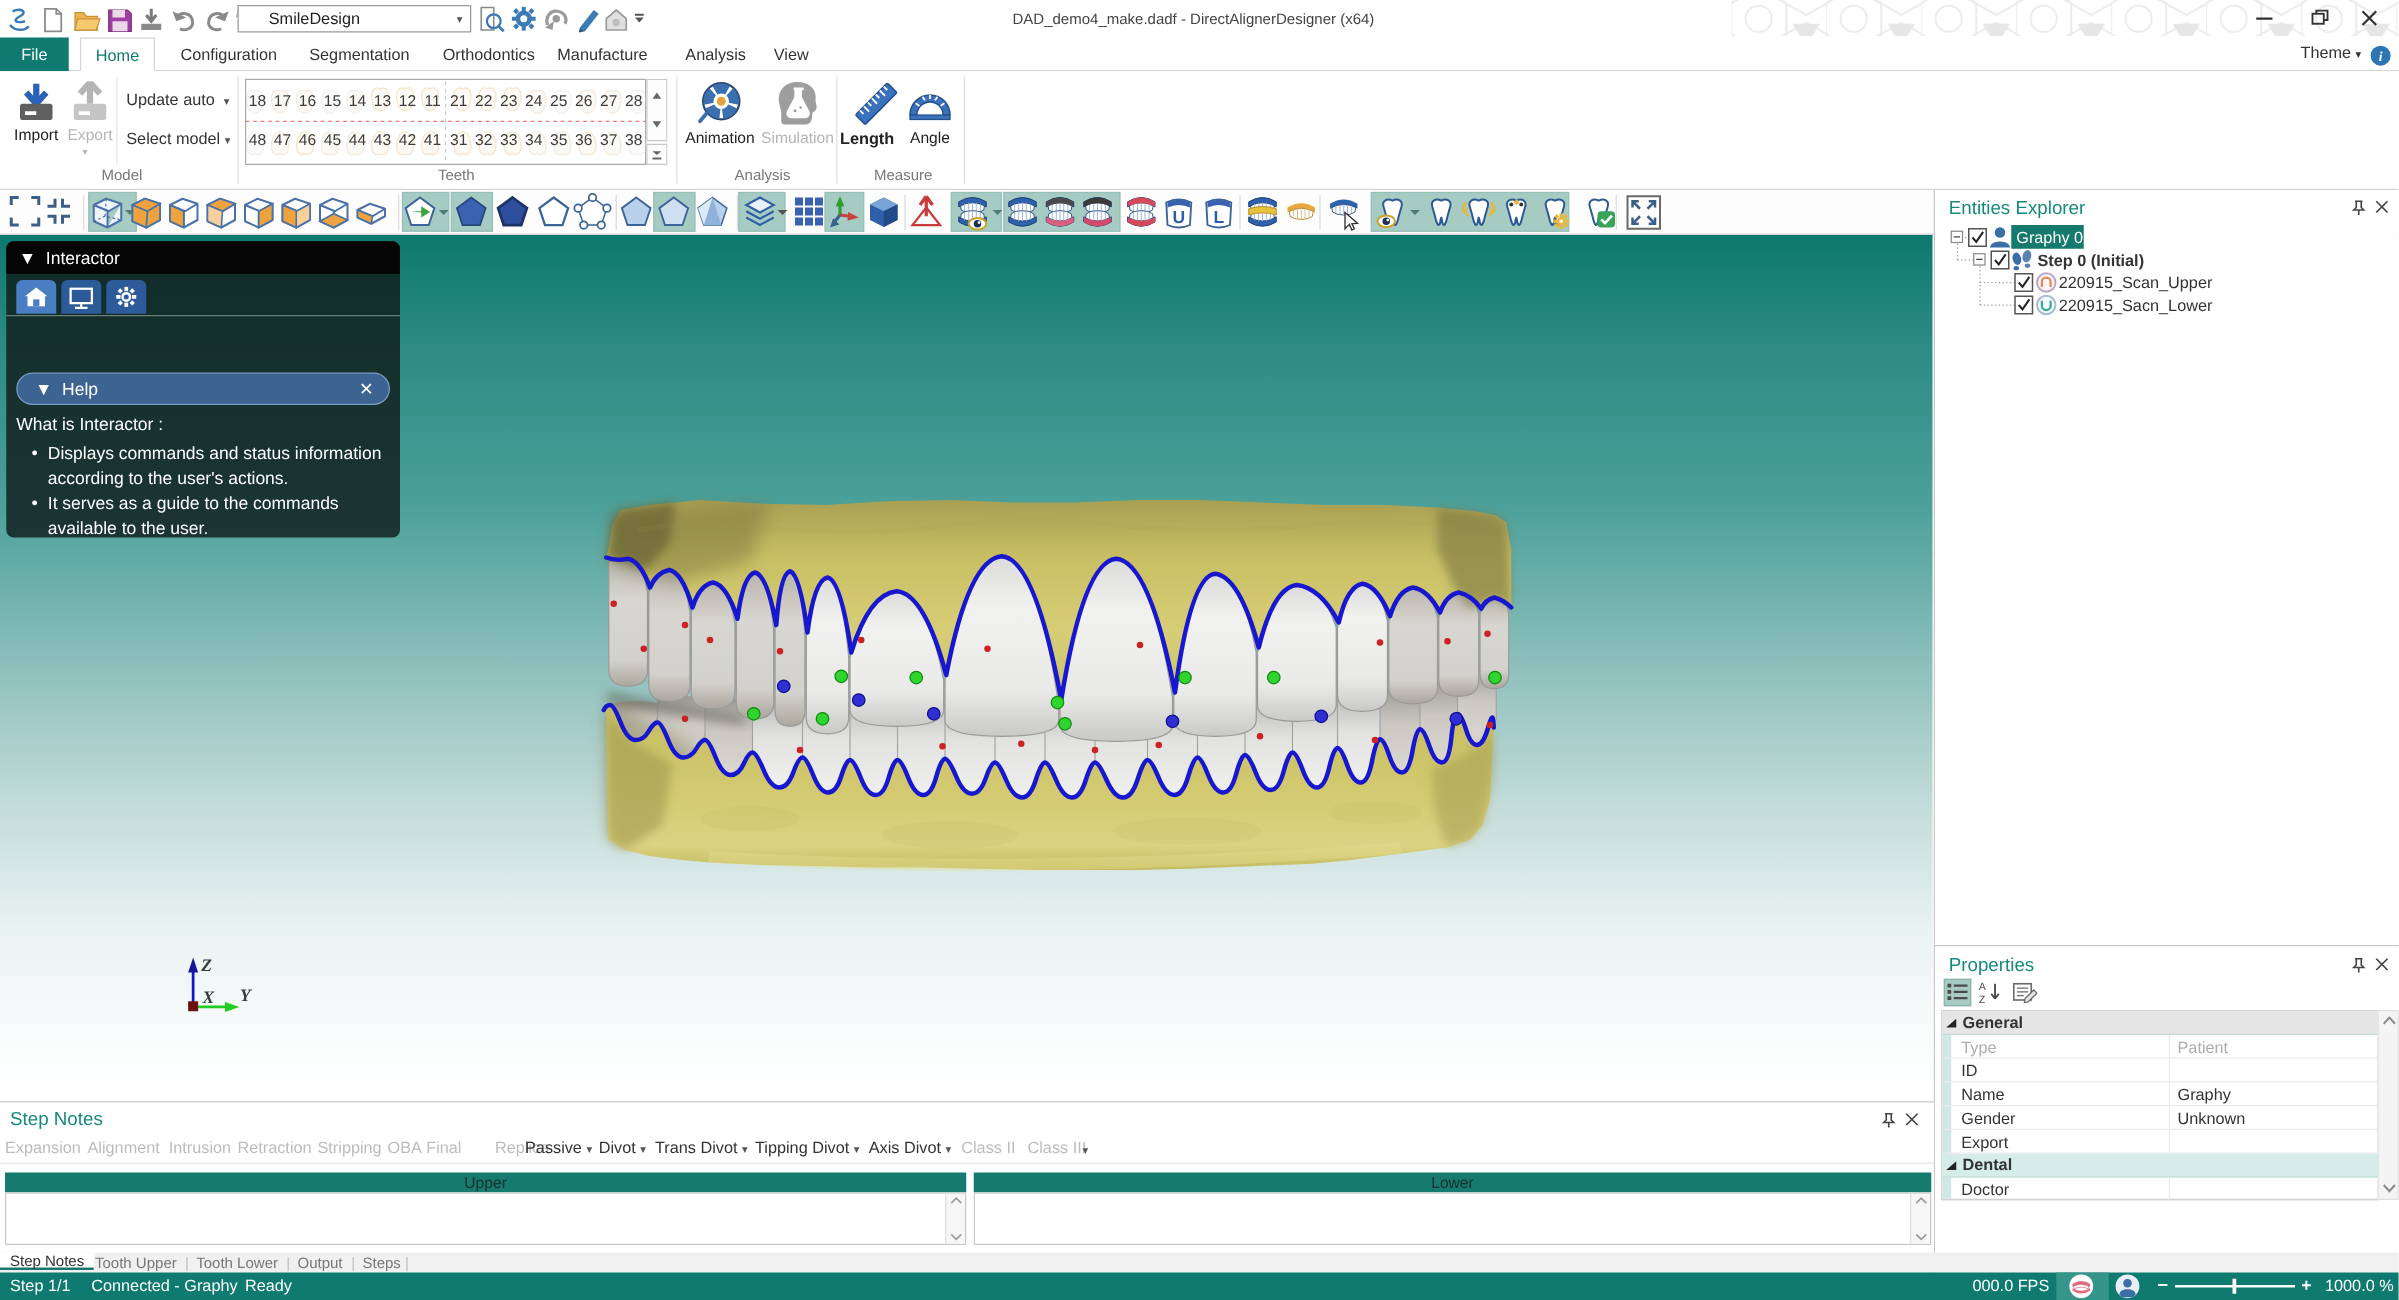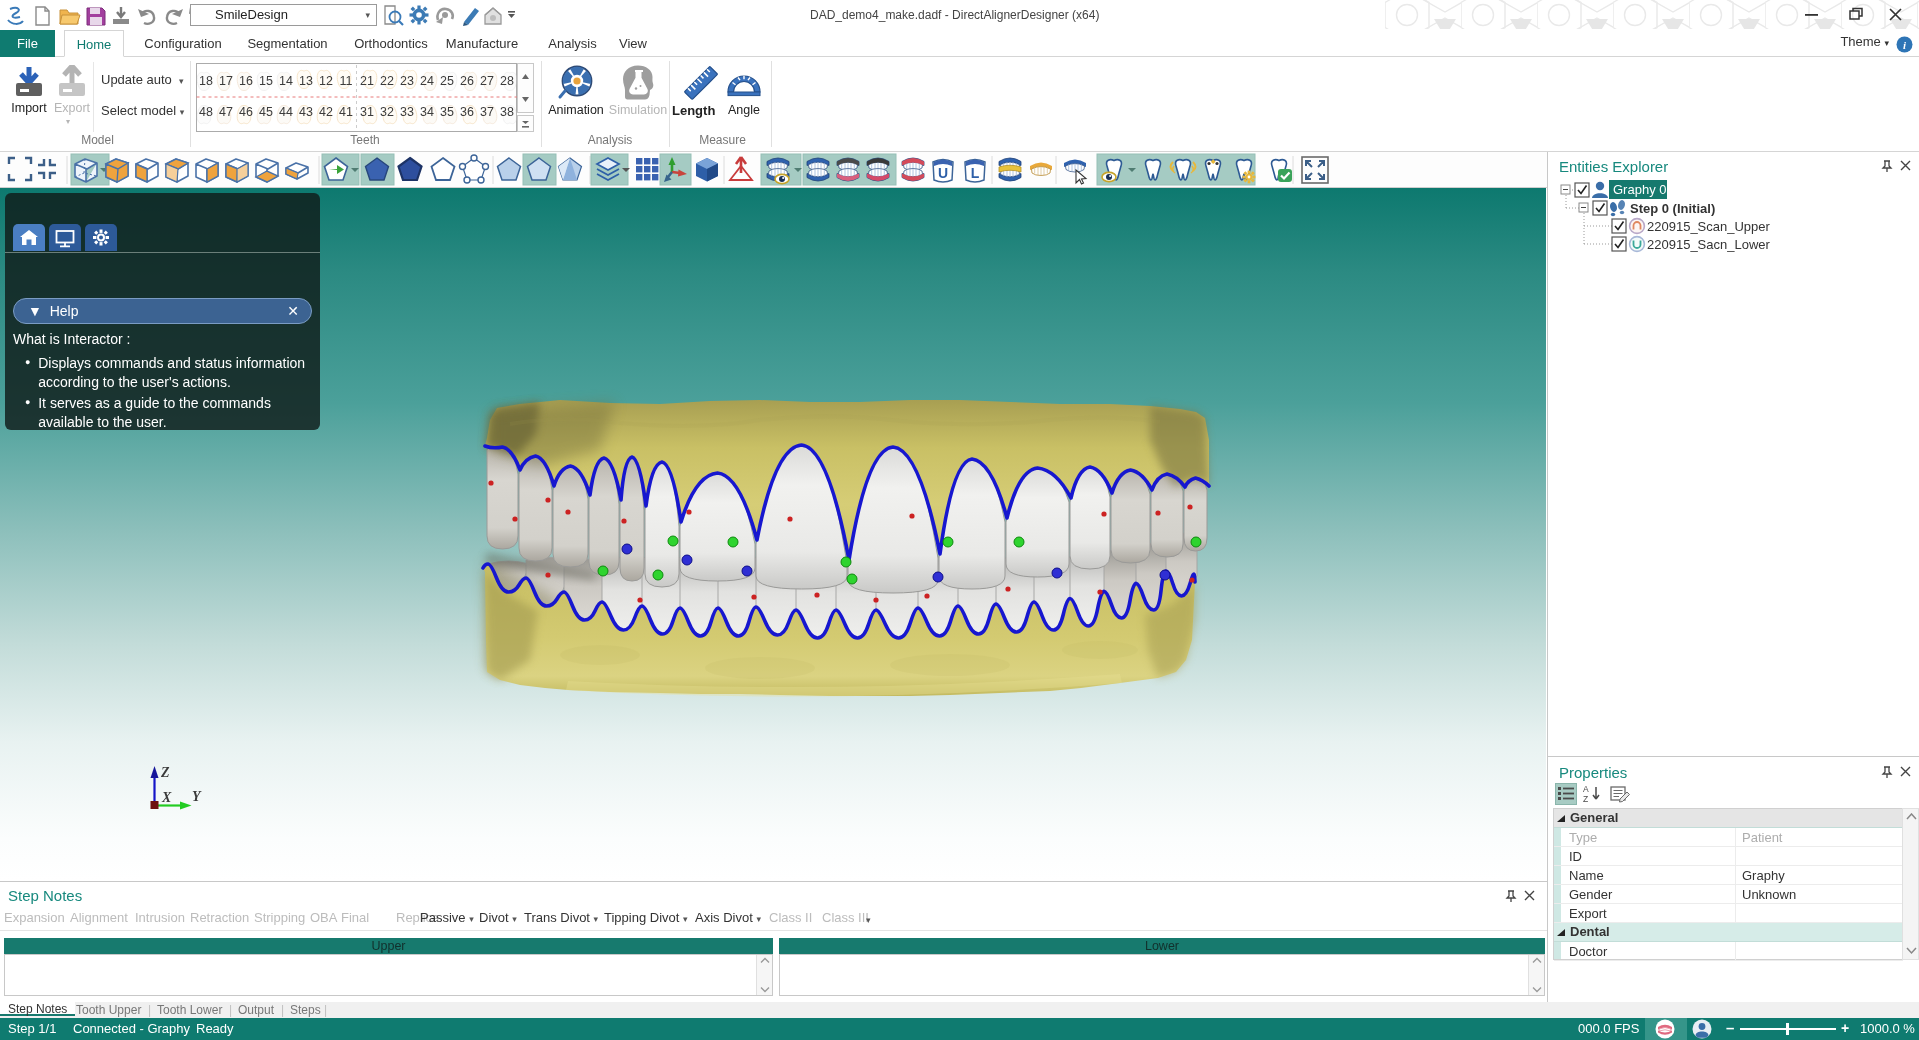--- a/index.html
+++ b/index.html
@@ -772,20 +772,21 @@
     <line x1="155" y1="805.5" x2="183" y2="805.5" stroke="#22cc22" stroke-width="2.2"></line>
     <path d="M191.5,805.5 L180,801.5 L180,809.5 Z" fill="#22cc22"></path>
     <rect x="150.5" y="801" width="8" height="8" fill="#6d1010"></rect>
     <text x="161" y="777" font-size="14" font-style="italic" font-weight="bold" fill="#3a3a3a" font-family="Liberation Serif">Z</text>
     <text x="162" y="802" font-size="14" font-style="italic" font-weight="bold" fill="#3a3a3a" font-family="Liberation Serif">X</text>
     <text x="192" y="801" font-size="14" font-style="italic" font-weight="bold" fill="#3a3a3a" font-family="Liberation Serif">Y</text>
     </g>
     </svg>
 
     <div id="interactor">
+      <div id="inthead">▼&nbsp;&nbsp;Interactor</div>
       <div class="itab" style="left:8px; top:31px; background:#4a7ec2;"></div>
       <div class="itab" style="left:44px; top:31px;"></div>
       <div class="itab" style="left:80px; top:31px;"></div>
       <svg style="position:absolute; left:8px; top:31px;" width="104" height="27">
         <g fill="#fff">
             <path d="M16,6 L25,13 L23,13 L23,21 L9,21 L9,13 L7,13 Z"></path>
             <rect x="13.5" y="15.5" width="5" height="5.5" fill="#4a7ec2"></rect>
           </g>
         <g fill="none" stroke="#fff" stroke-width="1.8">
             <rect x="43.5" y="7" width="17" height="11.5"></rect>

